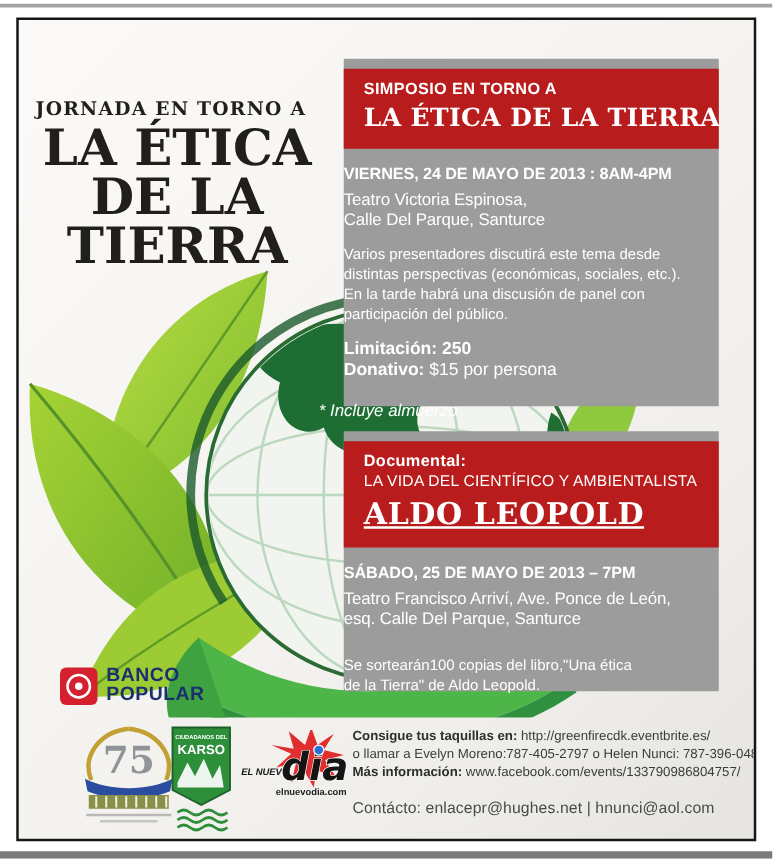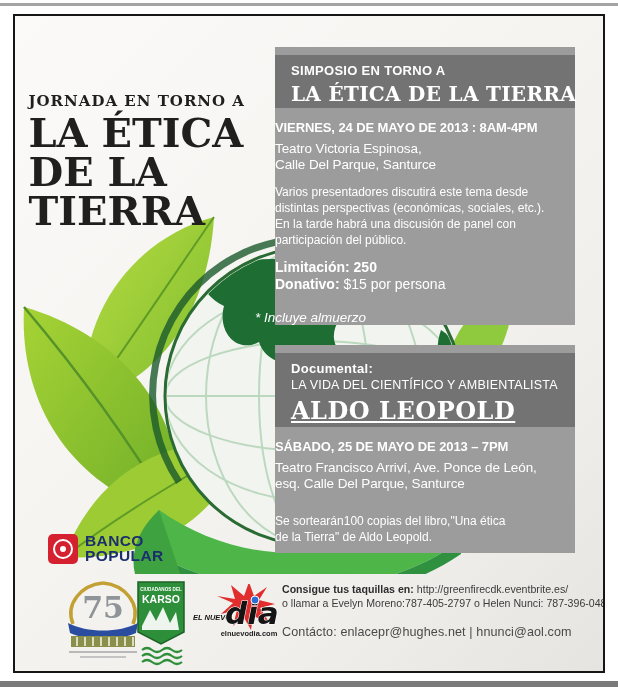--- a/index.html
+++ b/index.html
@@ -14,37 +14,37 @@
   .poster{
     position:absolute;left:13px;top:14px;width:588px;height:655px;
     border:2px solid #161616;
     background:linear-gradient(135deg,#fbfaf8 0%,#f5f4f1 45%,#efeeeb 75%,#e5e4e1 100%);
     overflow:hidden;
   }
   
   .art{position:absolute;left:-6px;top:196px;width:512px;height:362px;z-index:1;}
 
   
-  .masthead{position:absolute;top:76px;right:348px;z-index:2;text-align:left;color:#211f1e;}
+  .masthead{position:absolute;top:62px;right:348px;z-index:2;text-align:center;color:#211f1e;}
   .masthead .kicker{
     font-family:"DejaVu Serif", serif;font-weight:bold;font-size:15px;
     letter-spacing:1px;margin:0 10px 3px 0;white-space:nowrap;
   }
   .masthead .big{
     font-family:"DejaVu Serif", serif;font-weight:bold;font-size:40px;line-height:39px;
     letter-spacing:0px;white-space:nowrap;
   }
 
   
   .panel{
     position:absolute;left:260px;width:300px;background:#9c9c9c;z-index:2;color:#ffffff;
   }
   .panel.symposium{top:31px;height:278px;}
   .panel.documentary{top:329px;height:208px;}
-  .panel-head{background:#737373;margin-top:8px;padding:9px 14px 1px 16px;}
+  .panel-head{background:#b91c1c;margin-top:8px;padding:9px 14px 12px 16px;}
   .panel-head .pk{font-size:13px;font-weight:bold;letter-spacing:.3px;line-height:1.15;}
   .panel-head .psub{font-size:12.5px;letter-spacing:.2px;line-height:1.2;margin-top:1px;}
   .panel-head .pt{
     font-family:"DejaVu Serif", serif;font-weight:bold;font-size:20px;line-height:1.25;
     margin-top:3px;white-space:nowrap;letter-spacing:.3px;
   }
   .panel-head .pt.aldo{font-size:24px;letter-spacing:.5px;text-decoration:underline;}
   .panel-body{padding:12px 12px 0 0;}
   .pdate{font-size:13px;font-weight:bold;white-space:nowrap;letter-spacing:-0.1px;margin-bottom:6px;}
   .pvenue{font-size:13.5px;line-height:1.22;margin-bottom:10px;}
@@ -244,18 +244,19 @@
       <text x="2" y="36" font-size="7.5" font-weight="bold" font-style="italic" fill="#141414">EL NUEVO</text>
       <text x="34" y="40" font-family="DejaVu Sans, sans-serif" font-size="31" font-weight="bold" font-style="italic" fill="#141414" stroke="#ffffff" stroke-width="1" paint-order="stroke">dia</text>
       <circle cx="64" cy="16" r="4" fill="#2a6fd4" stroke="#ffffff" stroke-width="1"></circle>
       <text x="58" y="52" text-anchor="middle" font-size="7.5" font-weight="bold" fill="#222222">elnuevodia.com</text>
     </svg>
   </div>
 
   <div class="tickets">
     <div><span class="b">Consigue tus taquillas en:</span><span> http://greenfirecdk.eventbrite.es/</span></div>
     <div>o llamar a Evelyn Moreno:787-405-2797 o Helen Nunci: 787-396-0480</div>
+    <div><span class="b">Más información:</span><span> www.facebook.com/events/133790986804757/</span></div>
     <div class="contact">Contácto: enlacepr@hughes.net | hnunci@aol.com</div>
   </div>
 
 </div>
 
 <div class="edge-bar bottom"></div>
 
 </body></html>

